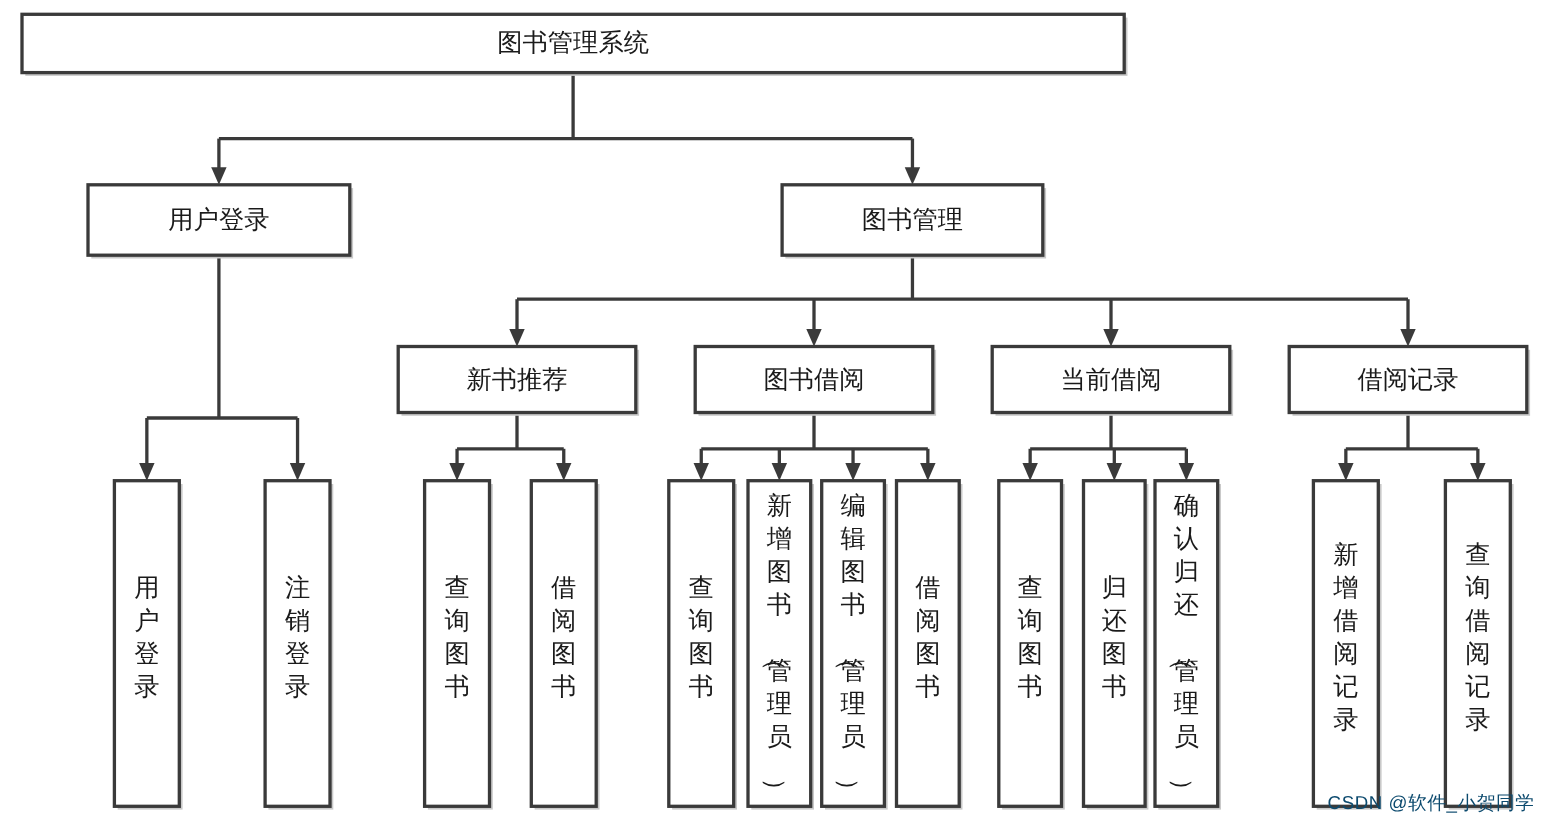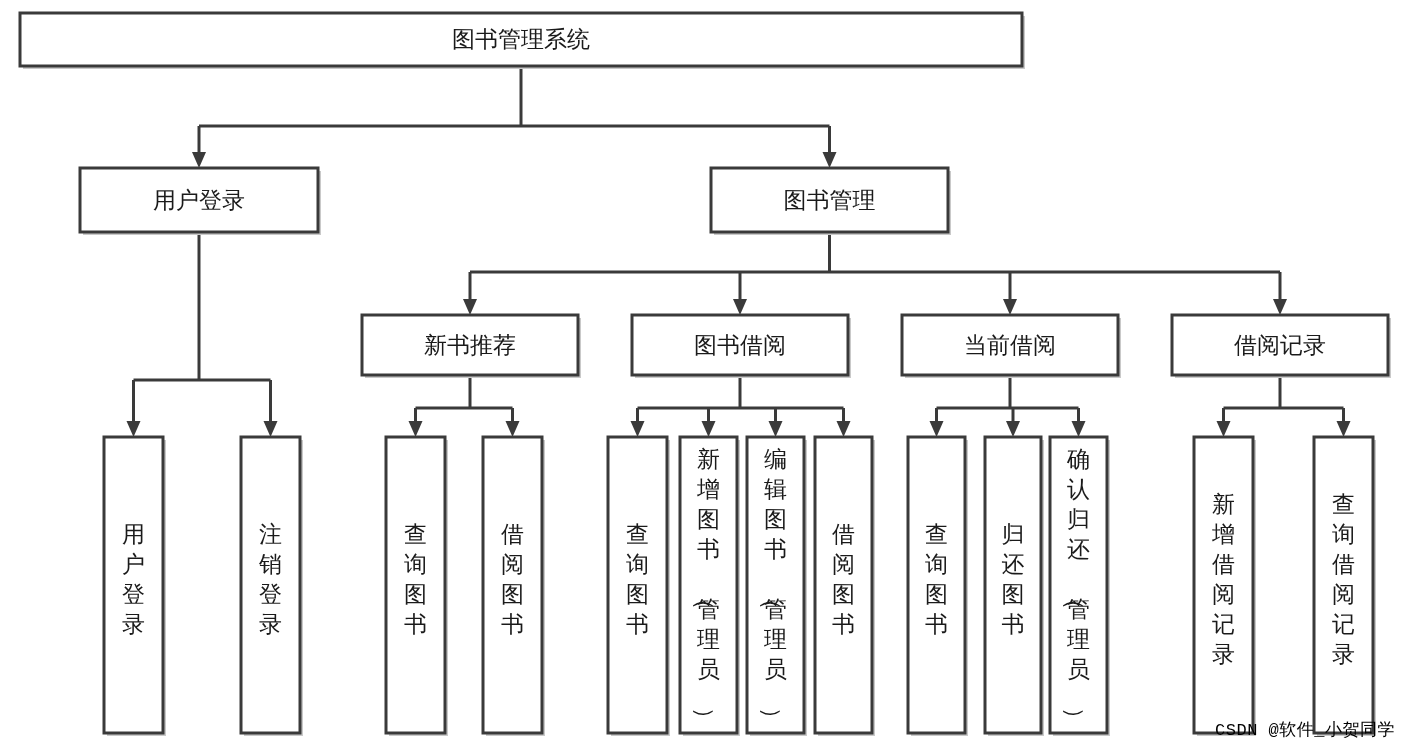--- a/index.html
+++ b/index.html
@@ -58,23 +58,23 @@
   .node-label-v {
     font-family: "DejaVu Sans", "Liberation Sans", sans-serif;
     font-size: 23px;
     fill: #1a1a1a;
     white-space: pre;
   }
   .watermark {
     position: absolute;
     right: 10px;
     bottom: 6px;
-    font-family: Liberation Mono, monospace;
+    font-family: Liberation Sans, sans-serif;
     font-size: 17px;
-    color: #000000;
+    color: #0c4a6e;
     letter-spacing: 0.5px;
     user-select: none;
   }
 </style>
 </head>
 <body>
 
 <div id="diagram-root">
 
   <svg id="tree-svg" viewBox="0 0 1405 747" xmlns="http://www.w3.org/2000/svg">

